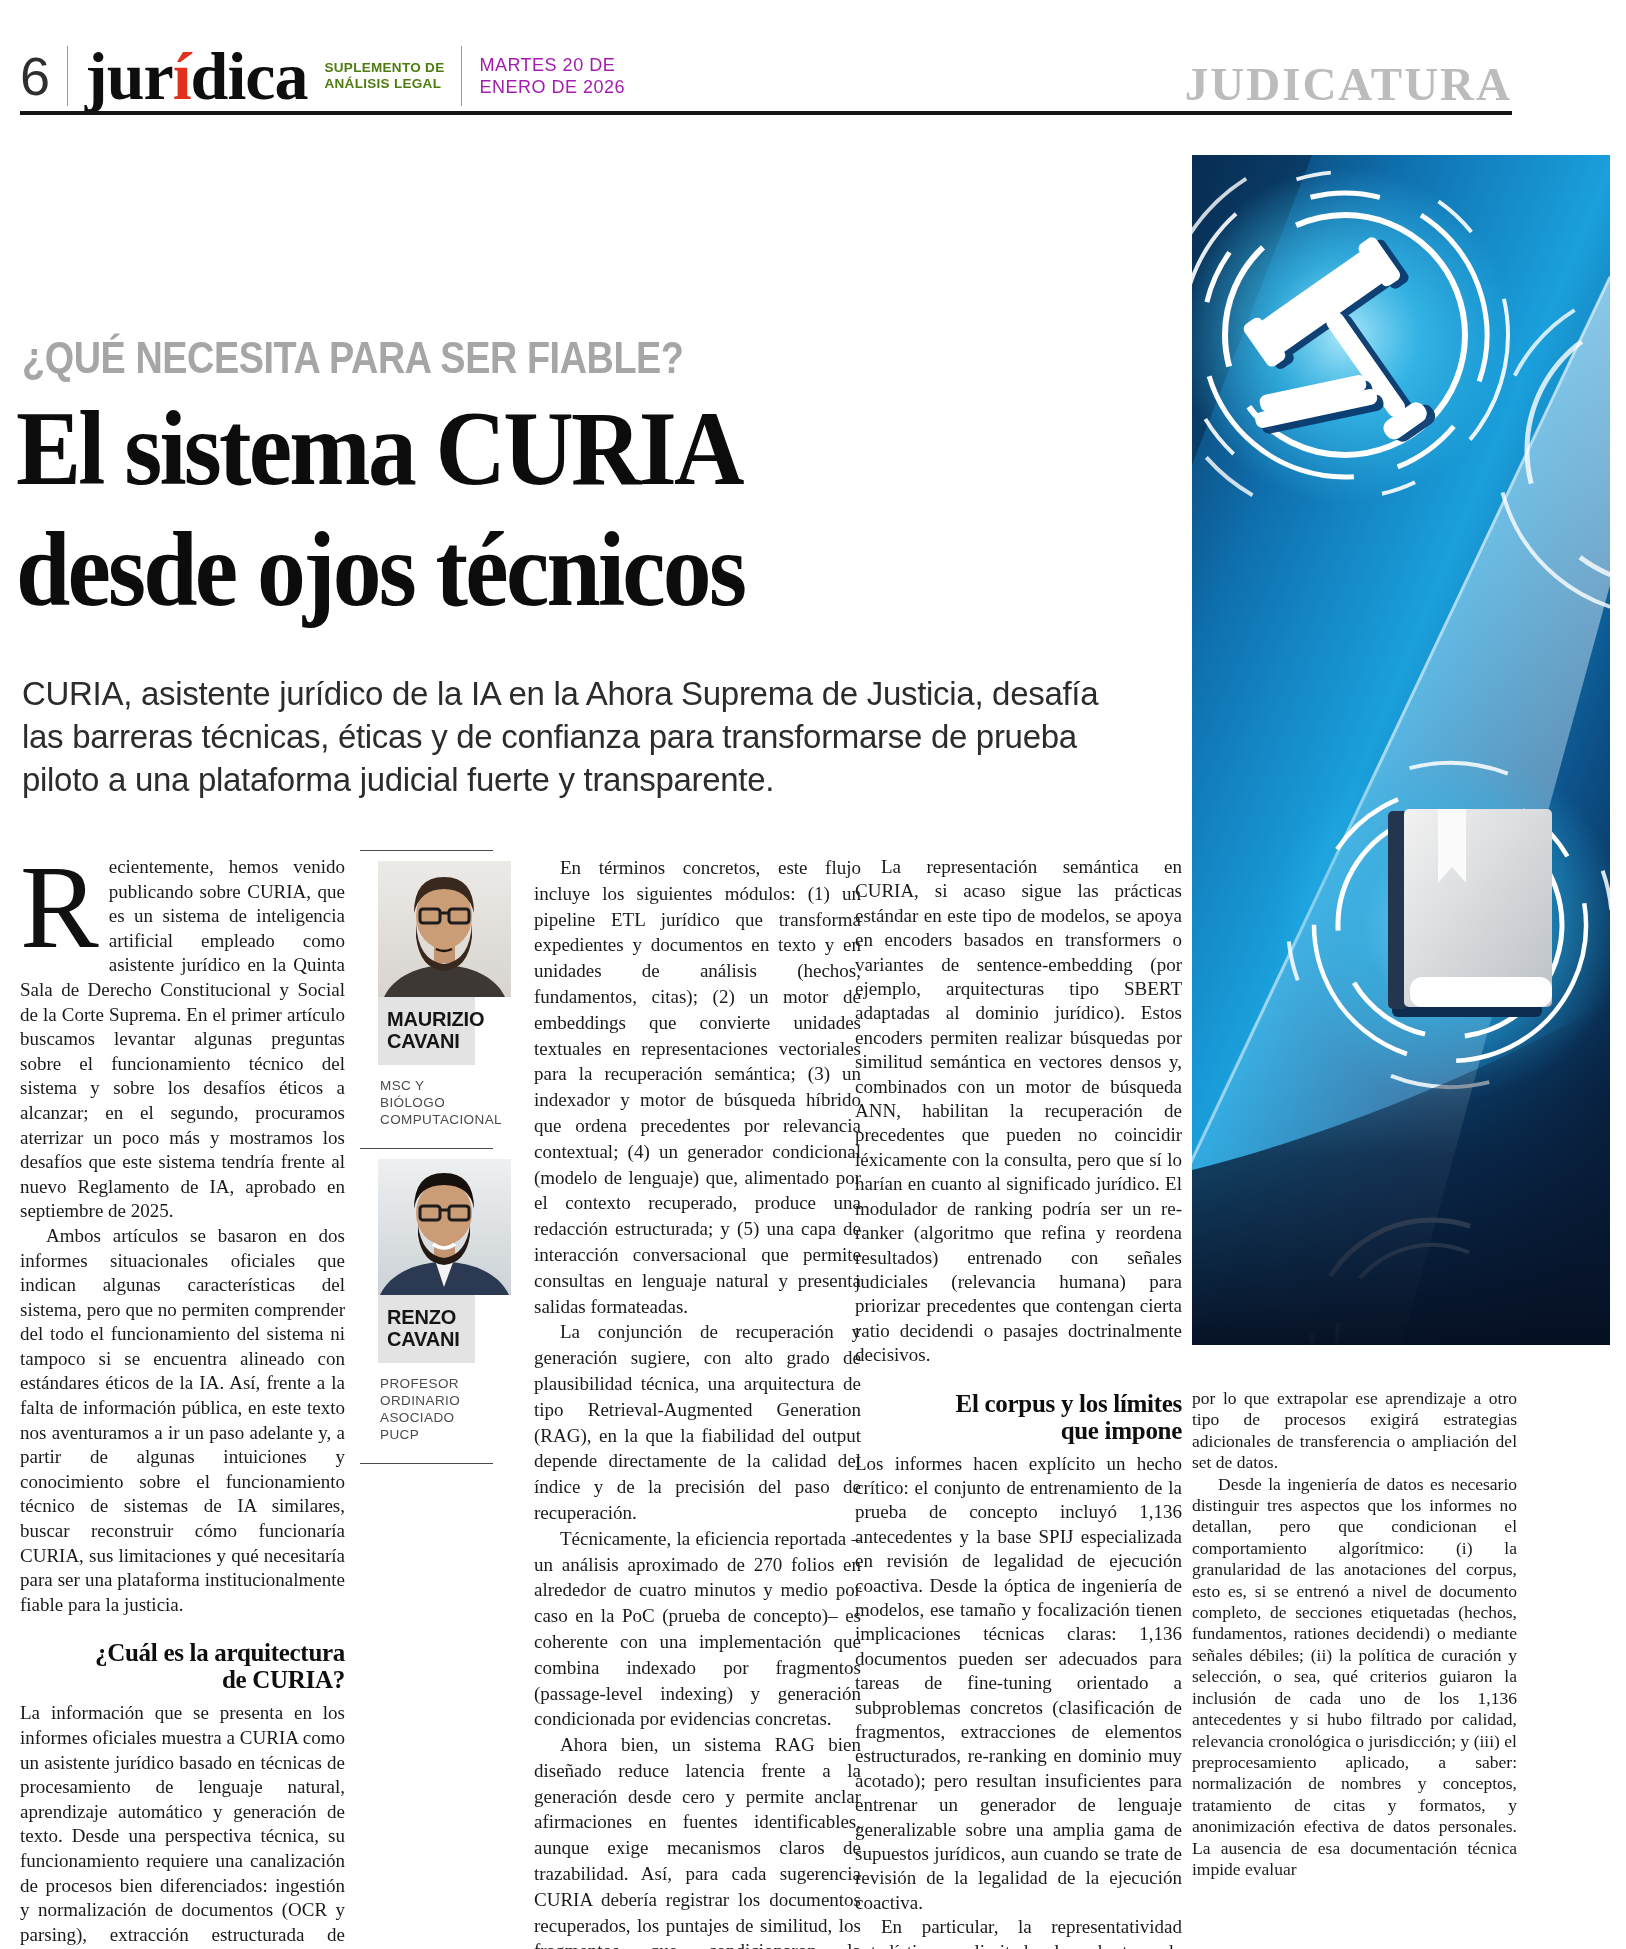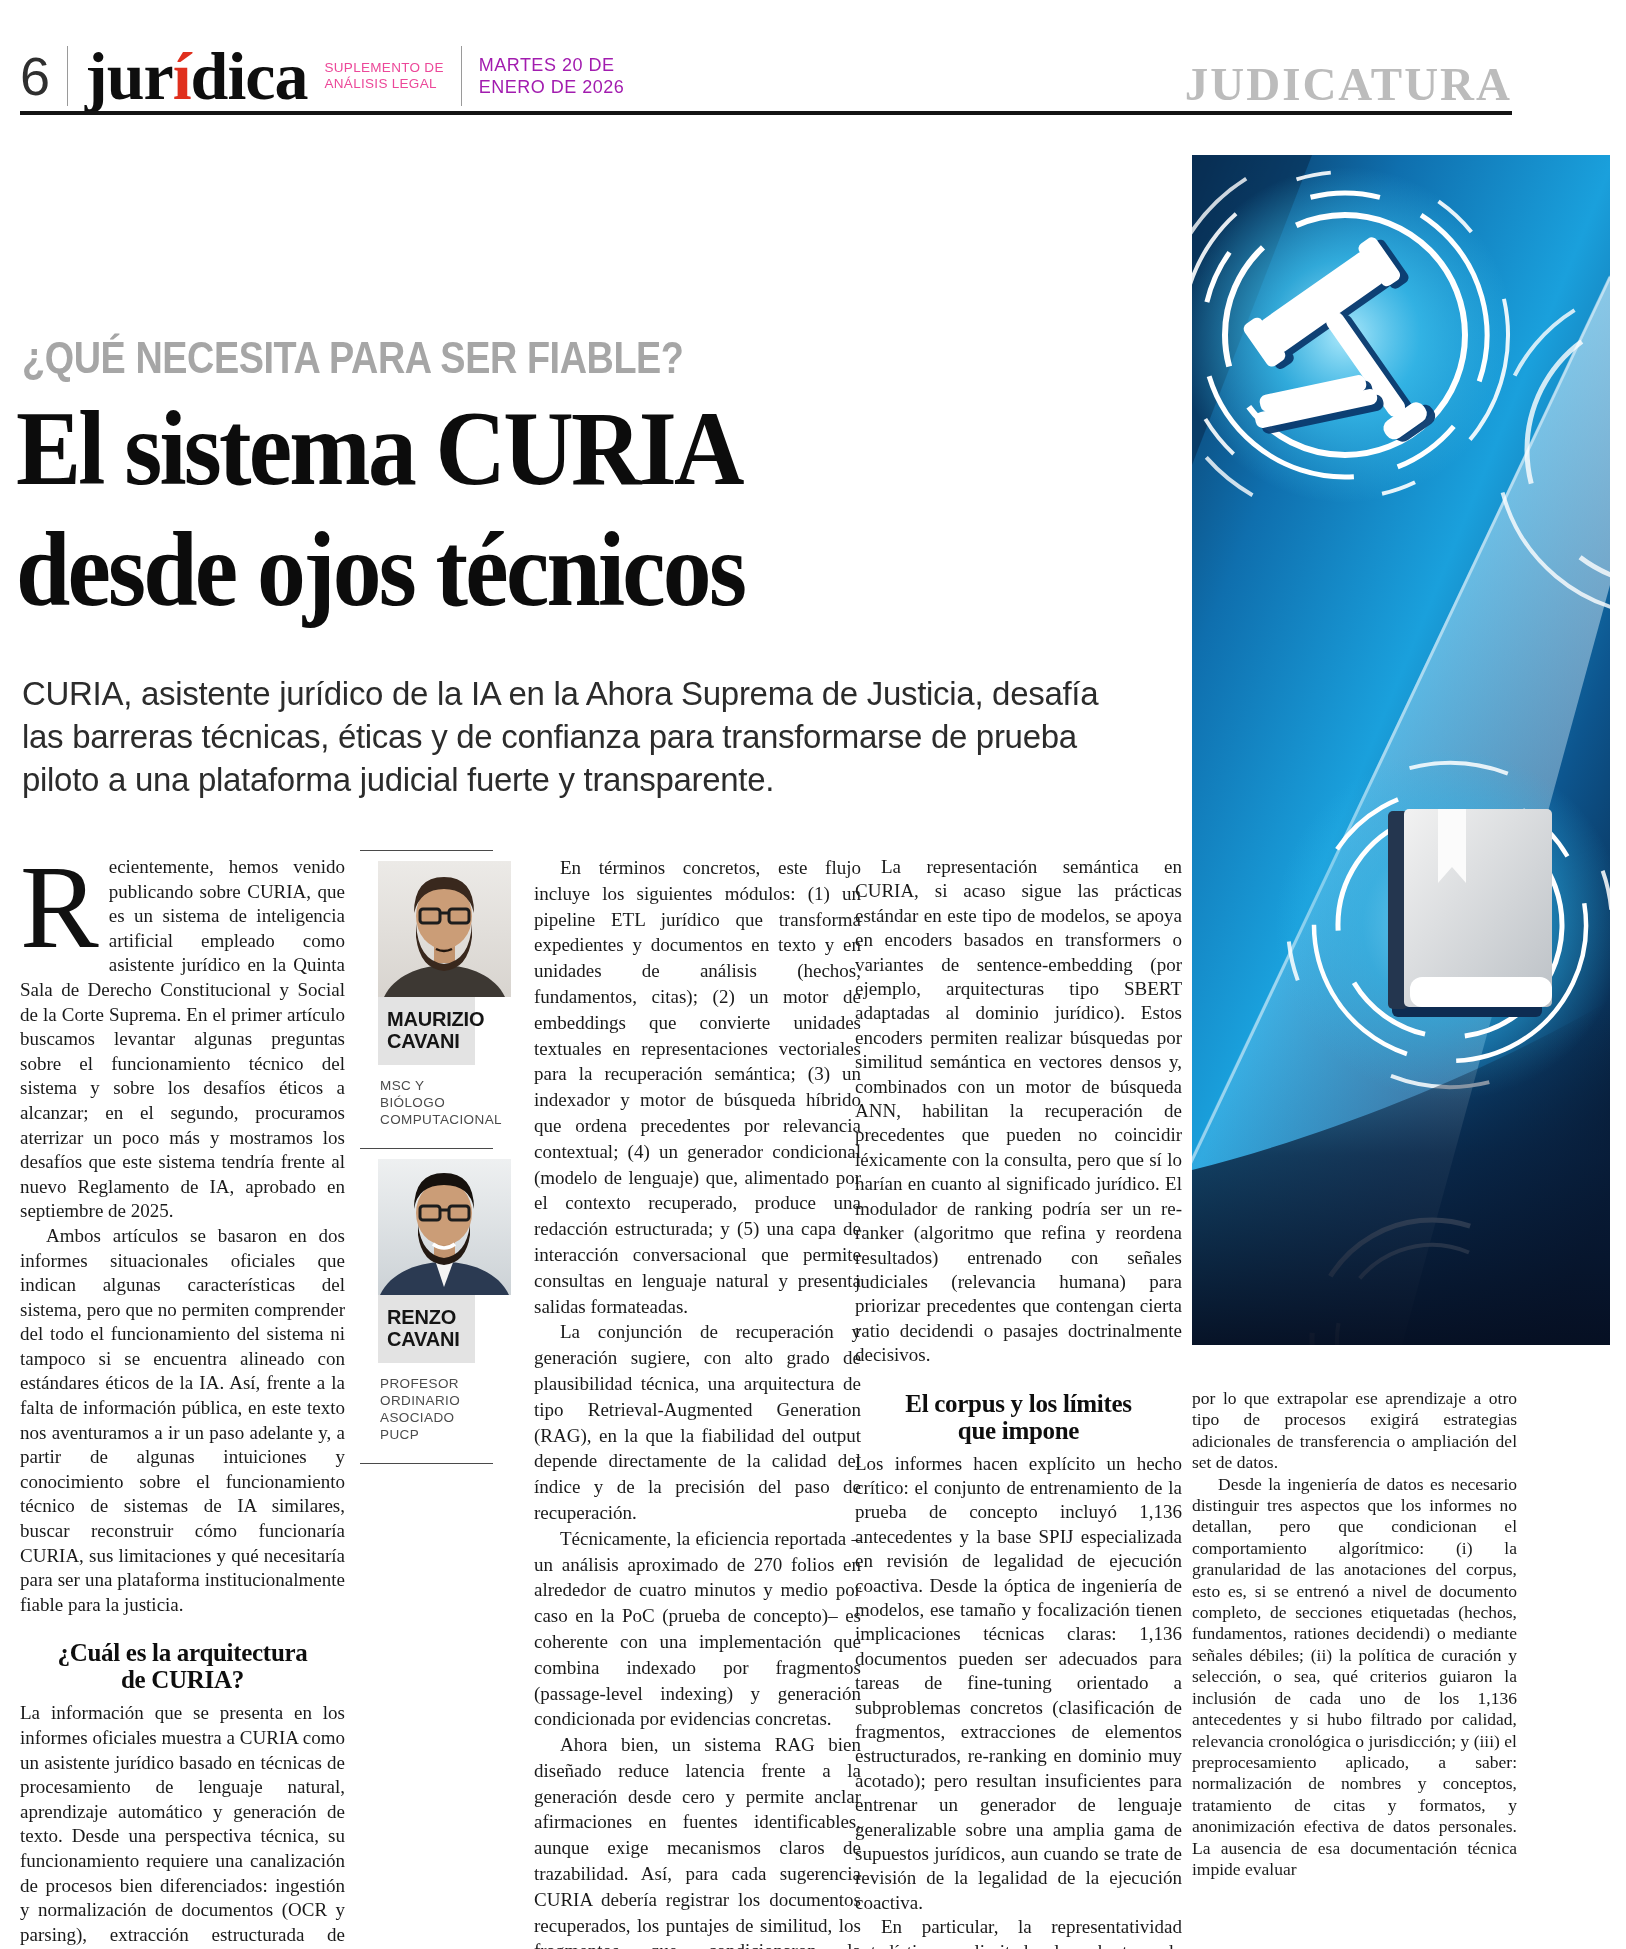--- a/index.html
+++ b/index.html
@@ -8,21 +8,21 @@
     background:#ffffff; overflow:hidden;
     font-family:"Liberation Serif", serif; color:#1a1a1a;
   }
   
   .masthead { position:absolute; left:20px; top:28px; width:1492px; height:82px; }
   .mast-left { position:absolute; left:0; bottom:0; display:flex; align-items:center; gap:17px; }
   .page-num { font-family:"Liberation Sans", sans-serif; font-weight:400; font-size:54px; color:#2f2f2f; line-height:1; }
   .vrule { width:1px; height:60px; background:#9a9a9a; }
   .brand { font-size:68px; font-weight:700; letter-spacing:-1px; color:#0e0e0e; line-height:1; }
   .brand .red { color:#e0301e; }
-  .mast-supp { font-family:"Liberation Sans", sans-serif; font-size:13.5px; font-weight:400; color:#ec4899; letter-spacing:.3px; line-height:1.2; }
+  .mast-supp { font-family:"Liberation Sans", sans-serif; font-size:13.5px; font-weight:700; color:#4d7c0f; letter-spacing:.3px; line-height:1.2; }
   .mast-date { font-family:"Liberation Sans", sans-serif; font-size:18px; font-weight:400; color:#a21caf; letter-spacing:.5px; line-height:1.25; }
   .section-title { position:absolute; right:0; bottom:2px; font-family:"Liberation Serif", serif; font-weight:700; font-size:47px; color:#bcbcbc; letter-spacing:2px; line-height:1; }
   .head-rule { position:absolute; left:20px; top:111px; width:1492px; height:4px; background:#141414; }
 
   
   .kicker {
     position:absolute; left:22px; top:332px; white-space:nowrap;
     font-family:"Liberation Sans", sans-serif; font-weight:700; font-size:45px;
     color:#a6a6a6; letter-spacing:-0.5px; transform:scaleX(.84); transform-origin:left top;
   }
@@ -44,21 +44,21 @@
   .c1 { left:20px;  width:325px; height:1094px; font-size:19px; line-height:24.6px; }
   .c2 { left:534px; width:327px; height:1094px; font-size:19px; line-height:25.8px; }
   .c3 { left:855px; width:327px; height:1094px; font-size:19px; line-height:24.4px; }
   .c4 { left:1192px; top:1388px; width:325px; height:561px; font-size:17.5px; line-height:21.4px; }
   .dropcap {
     float:left; font-size:118px; line-height:95px; padding:5px 10px 0 0; color:#111;
     font-family:"Liberation Serif", serif;
   }
   .subhead {
     font-weight:700; font-size:25px; line-height:27px; letter-spacing:-0.3px;
-    text-align:center; margin-top:22px; margin-bottom:8px; color:#0e0e0e;
+    text-align:right; margin-top:22px; margin-bottom:8px; color:#0e0e0e;
   }
 
   
   .author-rail { position:absolute; left:360px; top:850px; width:133px; font-family:"Liberation Sans", sans-serif; }
   .rail-rule { height:1px; background:#4a4a4a; }
   .author-card { padding:10px 18px 20px; }
   .author-photo { display:block; width:133px; height:136px; }
   .name-box { background:#e3e3e3; padding:11px 9px 13px; font-weight:700; font-size:20px; line-height:22px; color:#151515; letter-spacing:-0.2px; }
   .role { padding:12px 2px 0; font-size:13.5px; line-height:17px; color:#4b4b4b; letter-spacing:.4px; }
 

